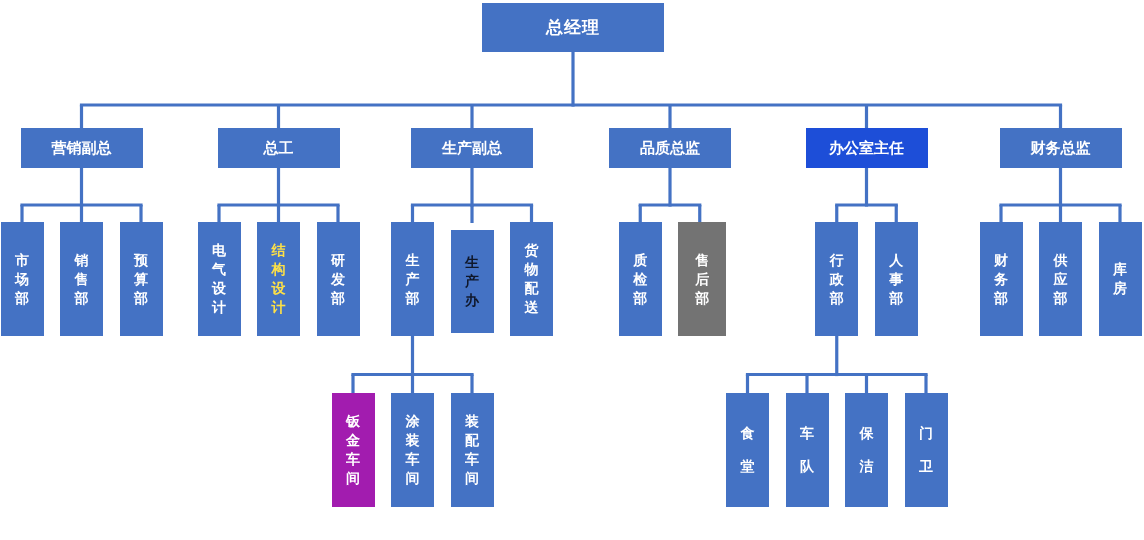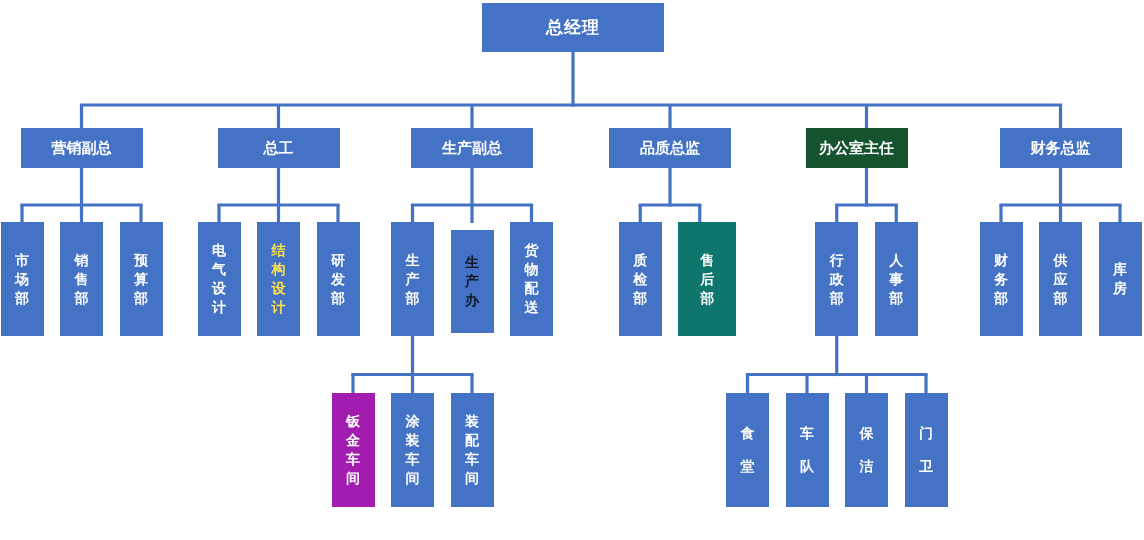--- a/index.html
+++ b/index.html
@@ -135,24 +135,24 @@
     </div>
     <div class="node v" style="left: 510px; top: 222px; width: 43px; height: 114px; background: rgb(68, 114, 196); color: rgb(255, 255, 255);">
       <span class="lbl">货物配送</span>
     </div>
     <div class="node h l2" style="left: 609px; top: 128px; width: 122px; height: 40px; background: rgb(68, 114, 196); color: rgb(255, 255, 255);">
       <span class="lbl">品质总监</span>
     </div>
     <div class="node v" style="left: 618.75px; top: 222px; width: 43px; height: 114px; background: rgb(68, 114, 196); color: rgb(255, 255, 255);">
       <span class="lbl">质检部</span>
     </div>
-    <div class="node v" style="left: 678.25px; top: 222px; width: 58px; height: 114px; background: #0f766e; color: rgb(255, 255, 255);">
+    <div class="node v" style="left: 678.25px; top: 222px; width: 48px; height: 114px; background: #737373; color: rgb(255, 255, 255);">
       <span class="lbl">售后部</span>
     </div>
-    <div class="node h l2" style="left: 805.5px; top: 128px; width: 102px; height: 40px; background: #14532d; color: rgb(255, 255, 255); text-align: center;">
+    <div class="node h l2" style="left: 805.5px; top: 128px; width: 122px; height: 40px; background: #1d4ed8; color: rgb(255, 255, 255); text-align: center;">
       <span class="lbl">办公室主任</span>
     </div>
     <div class="node v" style="left: 815.25px; top: 222px; width: 43px; height: 114px; background: rgb(68, 114, 196); color: rgb(255, 255, 255);">
       <span class="lbl">行政部</span>
     </div>
     <div class="node v spread" style="left: 726px; top: 393px; width: 43px; height: 114px; background: rgb(68, 114, 196); color: rgb(255, 255, 255);">
       <span class="lbl">食堂</span>
     </div>
     <div class="node v spread" style="left: 785.5px; top: 393px; width: 43px; height: 114px; background: rgb(68, 114, 196); color: rgb(255, 255, 255);">
       <span class="lbl">车队</span>

